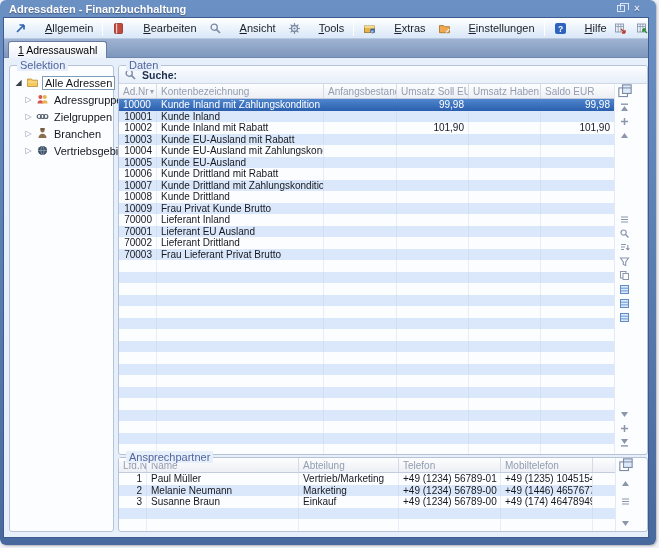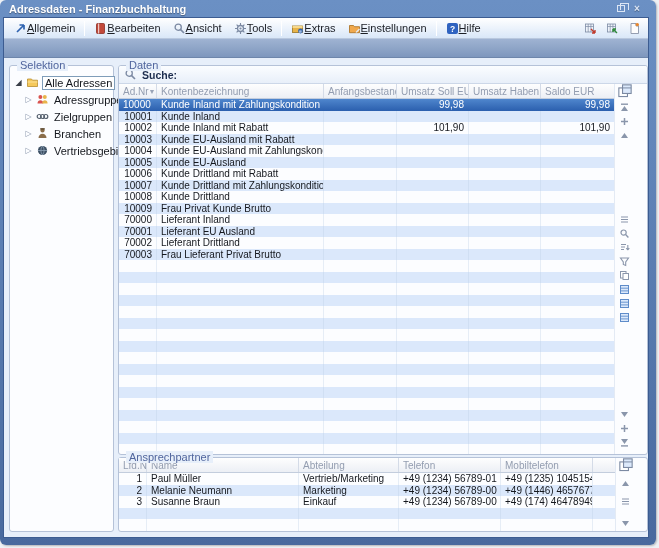--- a/index.html
+++ b/index.html
@@ -10,21 +10,21 @@
   
   .titlebar { height:17px; display:flex; align-items:center; color:#fff; font-size:11px; font-weight:bold; padding:0 4px 0 6px; text-shadow:0 1px 1px rgba(0,0,0,.35); }
   .titlebar .spacer { flex:1; }
   .tb-btn { width:16px; height:13px; display:flex; align-items:center; justify-content:center; color:#dce6f5; font-weight:bold; font-size:10px; cursor:default; }
   .restore-glyph { width:8px; height:7px; border:1px solid #dce6f5; position:relative; }
   .restore-glyph:before { content:""; position:absolute; left:2px; top:-3px; width:7px; height:6px; border:1px solid #dce6f5; border-bottom:none; }
   
   .inner { background:#e7effa; height:521px; display:flex; flex-direction:column; border:1px solid #3c5c91; }
   
   .menubar { height:21px; background:linear-gradient(#ffffff,#d9e7f8); border-bottom:1px solid #b9c8de; display:flex; align-items:center; padding:0 4px; font-size:11px; color:#1c1f26; flex:0 0 auto; }
-  .menu-item { display:flex; gap:0; padding:2px 6px; border-radius:2px; cursor:default; }
+  .menu-item { display:flex; gap:18px; padding:2px 6px; border-radius:2px; cursor:default; }
   .menu-item .mn { text-decoration:underline; }
   .menu-sep { width:1px; height:15px; background:#b4c4db; border-right:1px solid #fff; margin:0 3px; }
   .menubar .spacer { flex:1; }
   .mb-right { display:flex; gap:6px; padding-right:2px; }
   .icon { display:inline-flex; width:13px; height:13px; align-items:center; justify-content:center; }
   .icon svg { width:13px; height:13px; }
   
   .tabstrip { height:19px; background:linear-gradient(#9fb3d2,#7e97bd); display:flex; align-items:flex-end; padding:0 0 0 4px; flex:0 0 auto; border-bottom:1px solid #6e86ab; }
   .tab { font-size:10.5px; padding:2px 9px 2px 9px; margin-right:2px; border:1px solid #677ca1; border-bottom:none; border-radius:3px 3px 0 0; cursor:default; }
   .tab.active { background:linear-gradient(#ffffff,#eef3fa); height:17px; position:relative; top:1px; }
@@ -178,20 +178,21 @@
           <span class="icon" style="width: 16px; height: 16px;">
             <svg viewBox="0 0 13 13">
               <path d="M3 1.5h5l2.5 2.5v7.5H3z" fill="#fdfdfd" stroke="#8a94a8" stroke-width=".9"></path>
               <path d="M8 1.5V4h2.5" fill="none" stroke="#8a94a8" stroke-width=".9"></path>
               <circle cx="9.3" cy="2.6" r="1.7" fill="#e8862c"></circle>
             </svg>
           </span>
         </span>
     </div>
     <div class="tabstrip" id="tabstrip">
+        <span class="tab active"><span class="num">1</span> Adressauswahl</span>
       </div>
     <div class="content">
       <div class="groupbox" id="gb-selektion">
         <span class="legend">Selektion</span>
         <div class="tree" id="tree">
             <div class="tree-row">
               <span class="tw">◢</span>
               <span class="icon">
                 <svg viewBox="0 0 13 13">
                   <path d="M1.5 3h4l1 1.2h5v6.3h-10z" fill="#f5c95c" stroke="#b98e2f" stroke-width=".8"></path>

